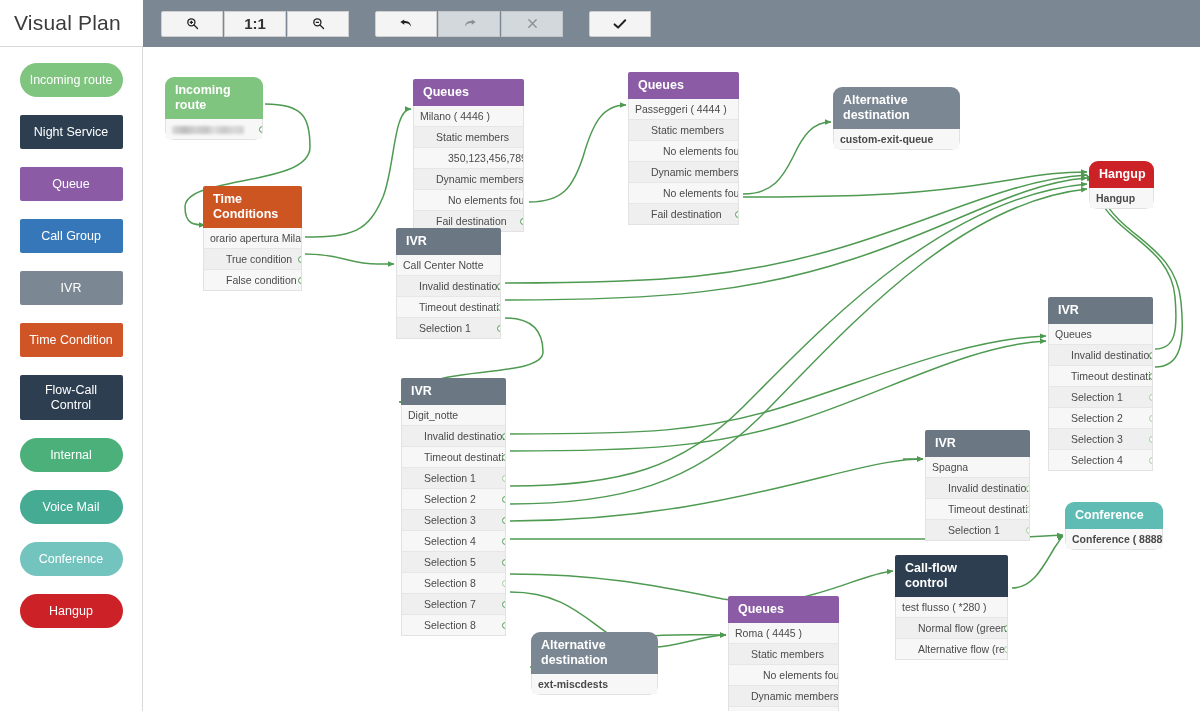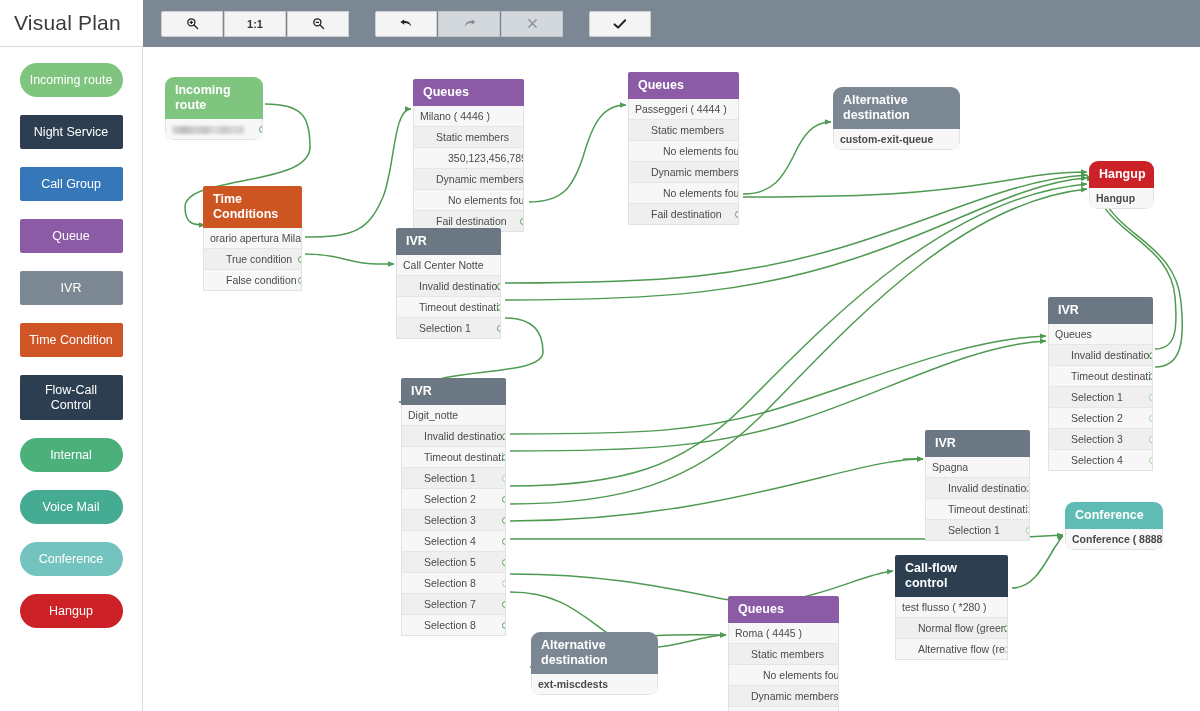--- a/index.html
+++ b/index.html
@@ -35,21 +35,21 @@
   .tb-btn {
     width: 62px; height: 26px; background: #f4f4f4;
     border: 1px solid #cfcfcf; margin-right: 1px;
     display: flex; align-items: center; justify-content: center;
     cursor: pointer; color: #222222; font-size: 11px;
   }
   .tb-btn.flat { border-radius: 0; }
   .tb-btn:first-child { border-top-left-radius: 2px; border-bottom-left-radius: 2px; }
   .tb-btn.disabled { background: #d3d8dc; color: #8a8f94; border-color: #c0c6ca; }
   .tb-btn svg { display: block; }
-  .tb-label { font-size: 11px; font-weight: 700; color: #333; }
+  .tb-label { font-size: 15px; font-weight: 700; color: #333; }
 
   
   #sidebar {
     position: absolute; left: 0; top: 47px; width: 143px; height: 664px;
     background: #ffffff; border-right: 1px solid #d9d9d9;
     padding-top: 16px;
   }
   .palette-item {
     width: 103px; margin: 0 auto 18px auto;
     min-height: 34px; display: flex; align-items: center; justify-content: center;
@@ -172,25 +172,25 @@
     </div>
   </div>
 
   <div id="sidebar">
       <div class="palette-item pill" style="background: rgb(127, 196, 127);">
         <span>Incoming route</span>
       </div>
       <div class="palette-item rect" style="background: rgb(44, 62, 80);">
         <span>Night Service</span>
       </div>
+      <div class="palette-item rect" style="background: rgb(139, 91, 165);">
+        <span>Queue</span>
+      </div>
       <div class="palette-item rect" style="background: rgb(53, 119, 185);">
         <span>Call Group</span>
-      </div>
-      <div class="palette-item rect" style="background: rgb(139, 91, 165);">
-        <span>Queue</span>
       </div>
       <div class="palette-item rect" style="background: rgb(123, 135, 146);">
         <span>IVR</span>
       </div>
       <div class="palette-item rect" style="background: rgb(207, 85, 39);">
         <span>Time Condition</span>
       </div>
       <div class="palette-item rect tall" style="background: rgb(44, 62, 80);">
         <span>Flow-Call Control</span>
       </div>

